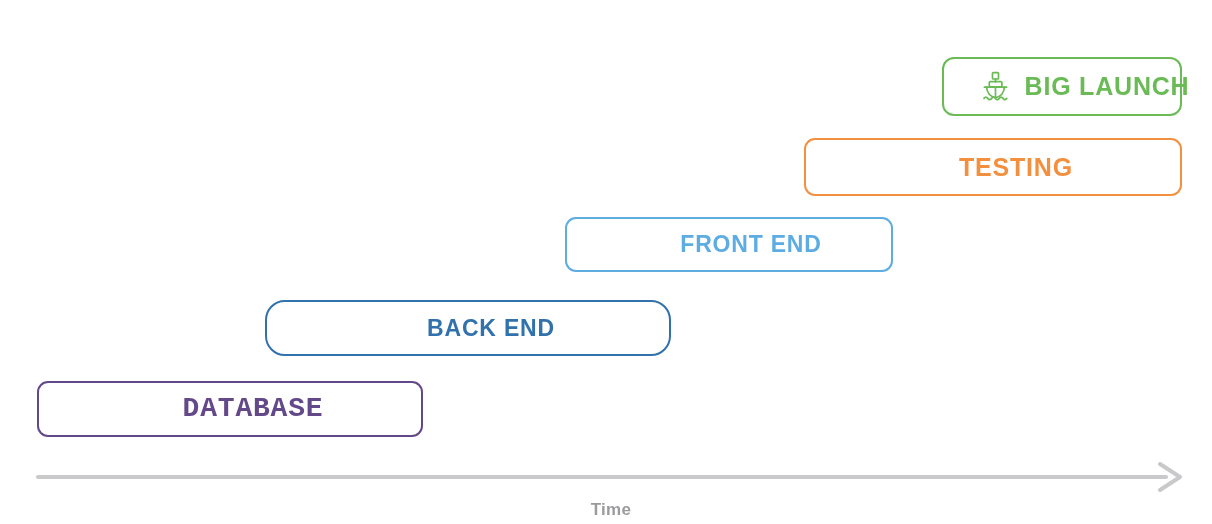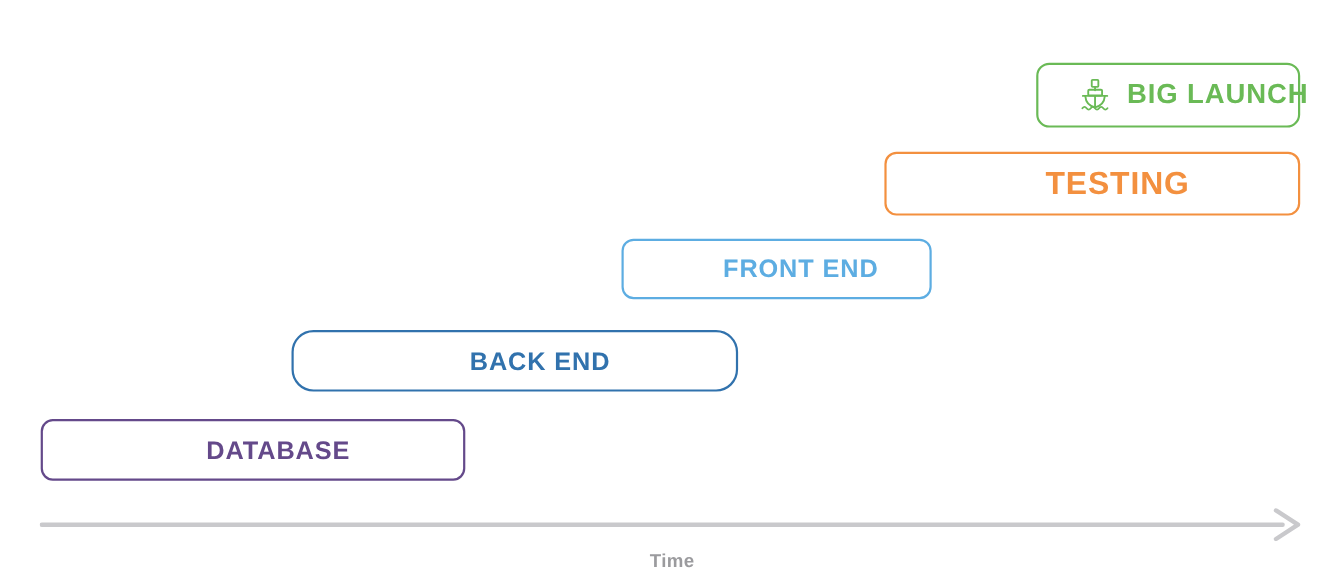--- a/index.html
+++ b/index.html
@@ -47,30 +47,30 @@
   }
   .phase-inner {
     display: flex;
     align-items: center;
     justify-content: center;
   }
 
   
   #bar-big-launch { left: 942px; top: 57px;  width: 240px; height: 59px; border-radius: 12px; }
   #bar-testing    { left: 804px; top: 138px; width: 378px; height: 58px; }
-  #bar-front-end  { left: 565px; top: 217px; width: 282px; height: 55px; }
+  #bar-front-end  { left: 565px; top: 217px; width: 328px; height: 55px; }
   #bar-back-end   { left: 265px; top: 300px; width: 406px; height: 56px; }
   #bar-database   { left: 37px;  top: 381px; width: 386px; height: 56px; }
 
   
   #bar-big-launch .phase-label { font-size: 25px; }
-  #bar-testing    .phase-label { font-size: 29px; position: relative; left: 0px; }
+  #bar-testing    .phase-label { font-size: 25px; position: relative; left: 0px; }
   #bar-front-end  .phase-label { font-size: 23px; position: relative; left: -1px; }
   #bar-back-end   .phase-label { font-size: 23px; position: relative; left: 0px; }
-  #bar-database   .phase-label { font-size: 23px; position: relative; left: 0px; }
+  #bar-database   .phase-label { font-size: 28px; position: relative; left: 0px; font-family: Liberation Mono, monospace; }
 
   
   #time-axis {
     position: absolute;
     left: 36px;
     top: 462px;
     width: 1148px;
     height: 30px;
   }
   #time-label {

